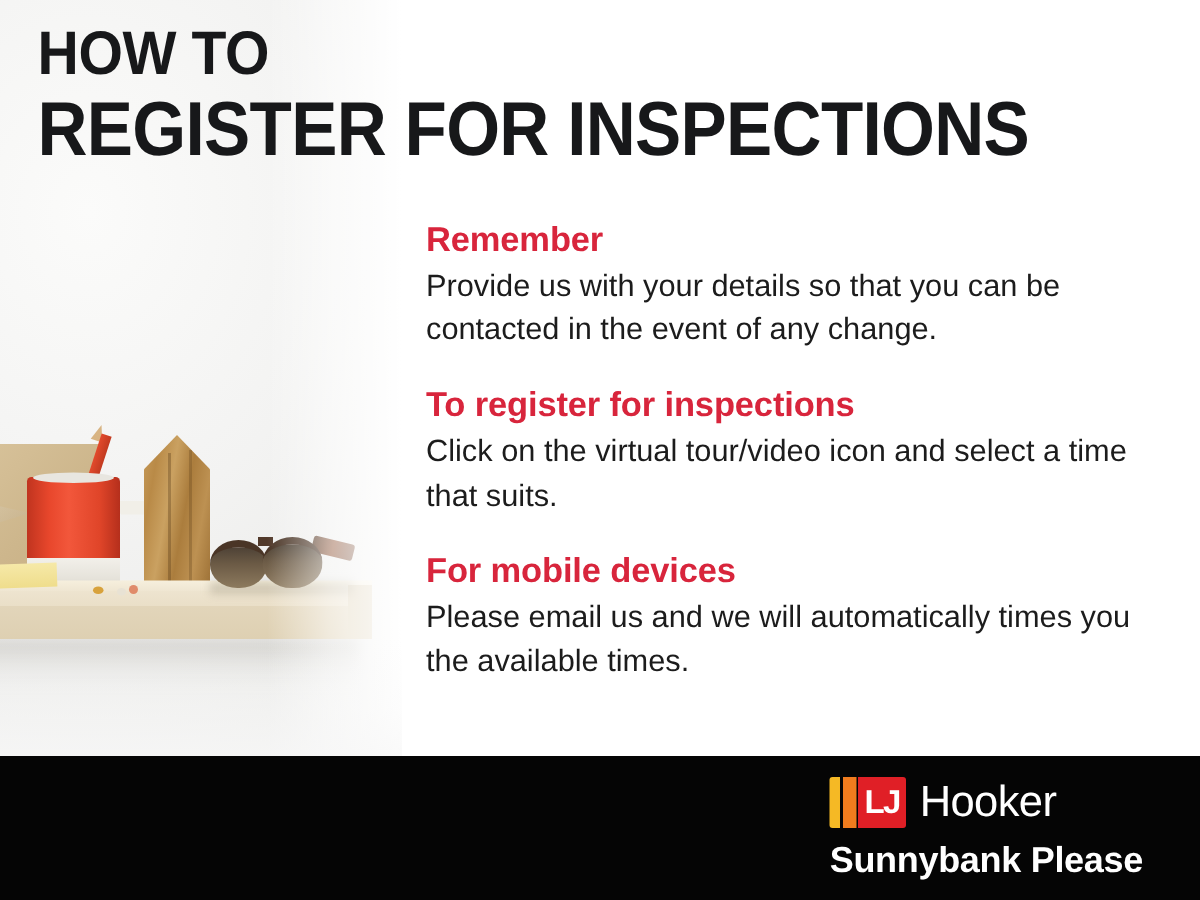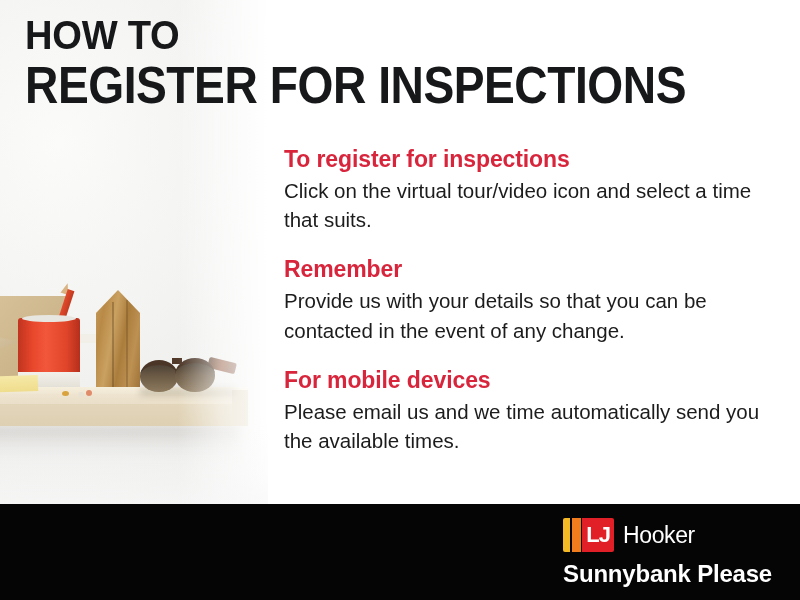--- a/index.html
+++ b/index.html
@@ -424,21 +424,21 @@
     line-height: 1;
     margin-top: 8px;
     transform: scaleX(0.93);
     transform-origin: left center;
     white-space: nowrap;
   }
 
   
   .brand {
     position: absolute;
-    right: 28px;
+    right: 38px;
     top: 14px;
     text-align: left;
   }
   .brand-row {
     display: flex;
     align-items: center;
     gap: 9px;
   }
   .logo-mark {
     display: flex;
@@ -469,21 +469,21 @@
     font-family: "Liberation Sans", sans-serif;
     font-weight: 700;
     font-size: 22px;
     line-height: 34px;
     text-align: center;
     letter-spacing: -1px;
   }
   .brand-word {
     font-family: "Liberation Sans", sans-serif;
     font-weight: 400;
-    font-size: 23px;
+    font-size: 29px;
     color: #ffffff;
     line-height: 1;
     letter-spacing: -0.4px;
   }
   .brand-office {
     font-family: "Liberation Sans", sans-serif;
     font-weight: 700;
     font-size: 24px;
     color: #ffffff;
     line-height: 1;
@@ -542,32 +542,32 @@
   </div>
 
   <div class="title-block">
     <div class="title-kicker">HOW TO</div>
     <div class="title-main">REGISTER FOR INSPECTIONS</div>
   </div>
 
   <div class="copy">
 
     <div class="section">
+      <p class="section-head">Remember</p>
+      <p class="section-body">Provide us with your details so that you can be contacted in the event of any change.</p>
+    </div>
+
+    <div class="section">
       <p class="section-head">To register for inspections</p>
       <p class="section-body">Click on the virtual tour/video icon and select a time that suits.</p>
     </div>
 
     <div class="section">
-      <p class="section-head">Remember</p>
-      <p class="section-body">Provide us with your details so that you can be contacted in the event of any change.</p>
-    </div>
-
-    <div class="section">
       <p class="section-head">For mobile devices</p>
-      <p class="section-body">Please email us and we time automatically send you the available times.</p>
+      <p class="section-body">Please email us and we will automatically times you the available times.</p>
     </div>
 
   </div>
 
   <div class="footer">
 
 
     <div class="brand">
       <div class="brand-row">
         <div class="logo-mark">

